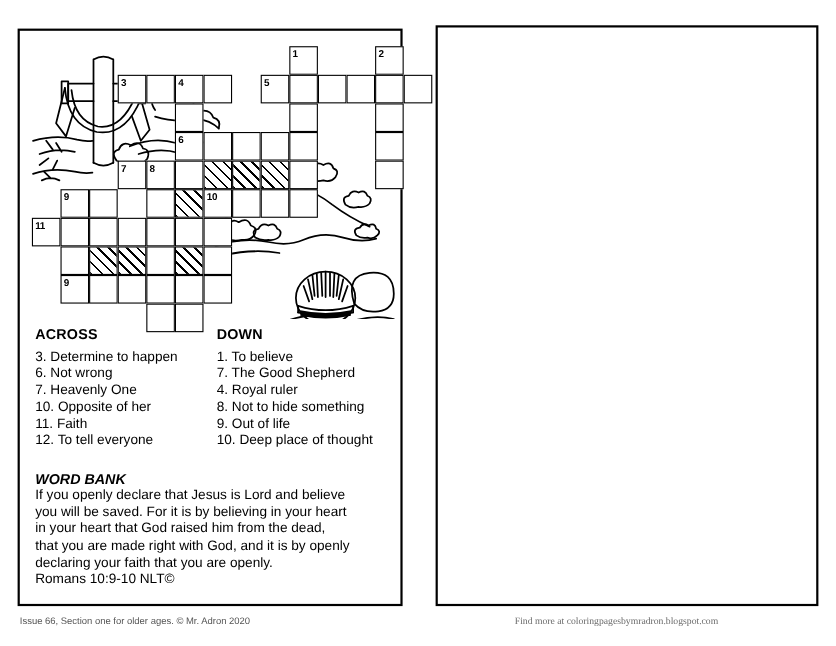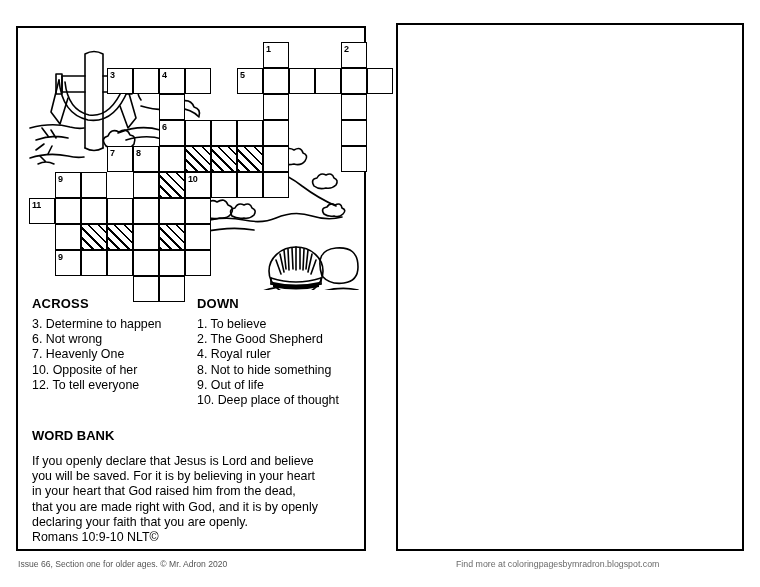--- a/index.html
+++ b/index.html
@@ -68,36 +68,36 @@
   .clue-list li{
     line-height:15.2px;white-space:nowrap;
     font-size:12.4px;
   }
 
   
   #wordbank{
     position:absolute;left:14px;top:400px;width:326px;
   }
   .wb-head{
-    font-weight:bold;font-size:13px;margin:0 0 11px 0;
+    font-weight:bold;font-size:13px;margin:0 0 0 0;font-style:italic;
   }
   .wb-body p{
     margin:0;font-size:12.4px;line-height:15.2px;white-space:nowrap;
   }
   .wb-ref{margin:0;font-size:12.4px;line-height:15.6px;}
 
   
   .footer{
     position:absolute;
     font-size:8.6px;
     color:#555;
     white-space:nowrap;
   }
   #left-footer{left:18px;top:559px;}
-  #right-footer{left:456px;top:559px;color:#6a6a6a;font-size:8.8px;}
+  #right-footer{left:468px;top:559px;color:#6a6a6a;font-size:8.8px;font-family:Liberation Serif, serif;}
 </style>
 </head>
 <body>
 
 <div class="page">
 
   <div class="panel" id="left-panel">
 
     <div id="puzzle-area">
 
@@ -239,28 +239,29 @@
 
     <div id="clues">
       <div class="clue-cols">
         <div class="clue-col">
           <div class="clue-head">ACROSS</div>
           <ul class="clue-list" id="across-list">
               <li>3. Determine to happen</li>
               <li>6. Not wrong</li>
               <li>7. Heavenly One</li>
               <li>10. Opposite of her</li>
+              <li>11. Faith</li>
               <li>12. To tell everyone</li>
             </ul>
         </div>
         <div class="clue-col down">
           <div class="clue-head">DOWN</div>
           <ul class="clue-list" id="down-list">
               <li>1. To believe</li>
-              <li>2. The Good Shepherd</li>
+              <li>7. The Good Shepherd</li>
               <li>4. Royal ruler</li>
               <li>8. Not to hide something</li>
               <li>9. Out of life</li>
               <li>10. Deep place of thought</li>
             </ul>
         </div>
       </div>
     </div>
 
     <div id="wordbank">

